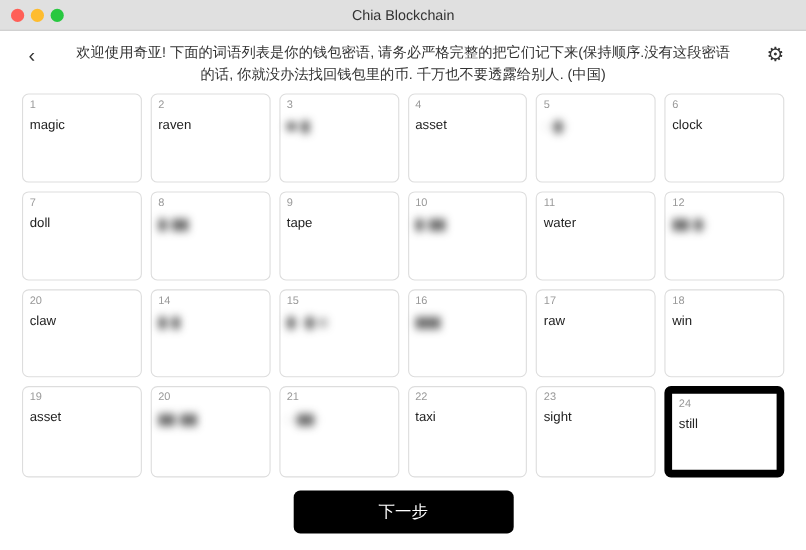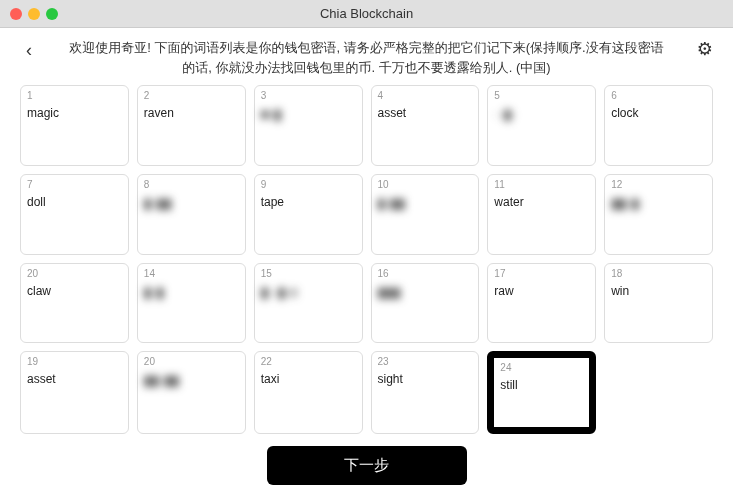--- a/index.html
+++ b/index.html
@@ -238,20 +238,24 @@
       </div>
       <div class="word-cell">
         <span class="cell-number">19</span>
         <span class="cell-word">asset</span>
       </div>
       <div class="word-cell">
         <span class="cell-number">20</span>
         <span class="cell-blurred">▮▮·▮▮</span>
       </div>
       <div class="word-cell">
+        <span class="cell-number">21</span>
+        <span class="cell-blurred">··▮▮·</span>
+      </div>
+      <div class="word-cell">
         <span class="cell-number">22</span>
         <span class="cell-word">taxi</span>
       </div>
       <div class="word-cell">
         <span class="cell-number">23</span>
         <span class="cell-word">sight</span>
       </div>
       <div class="word-cell highlighted">
         <span class="cell-number">24</span>
         <span class="cell-word">still</span>

